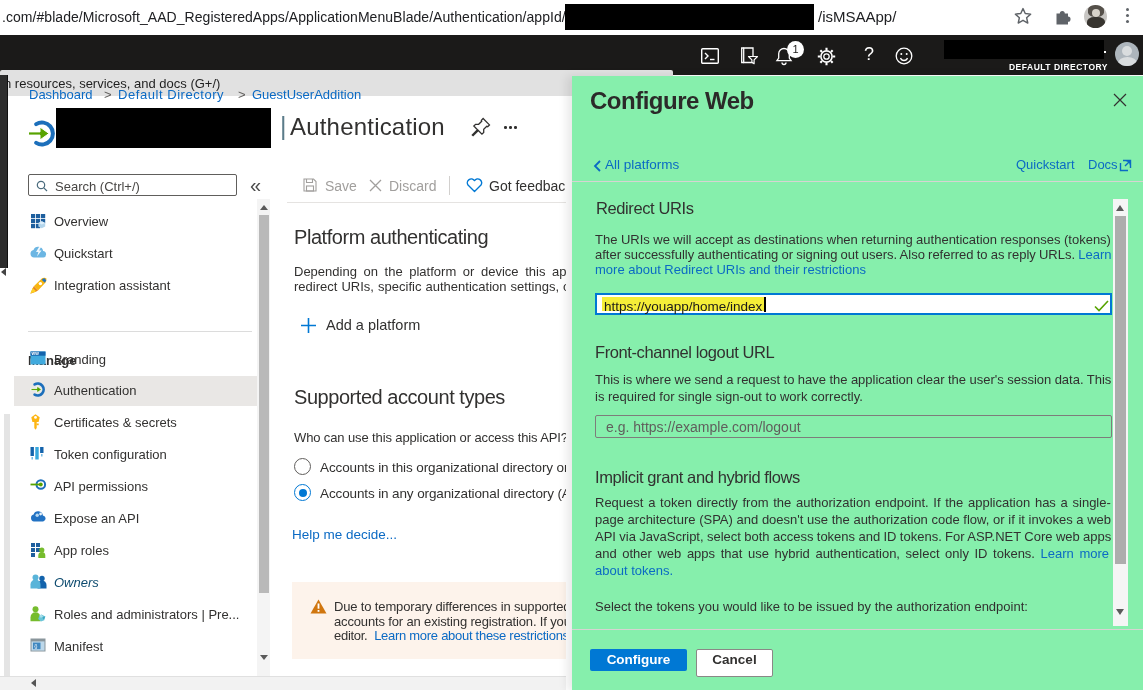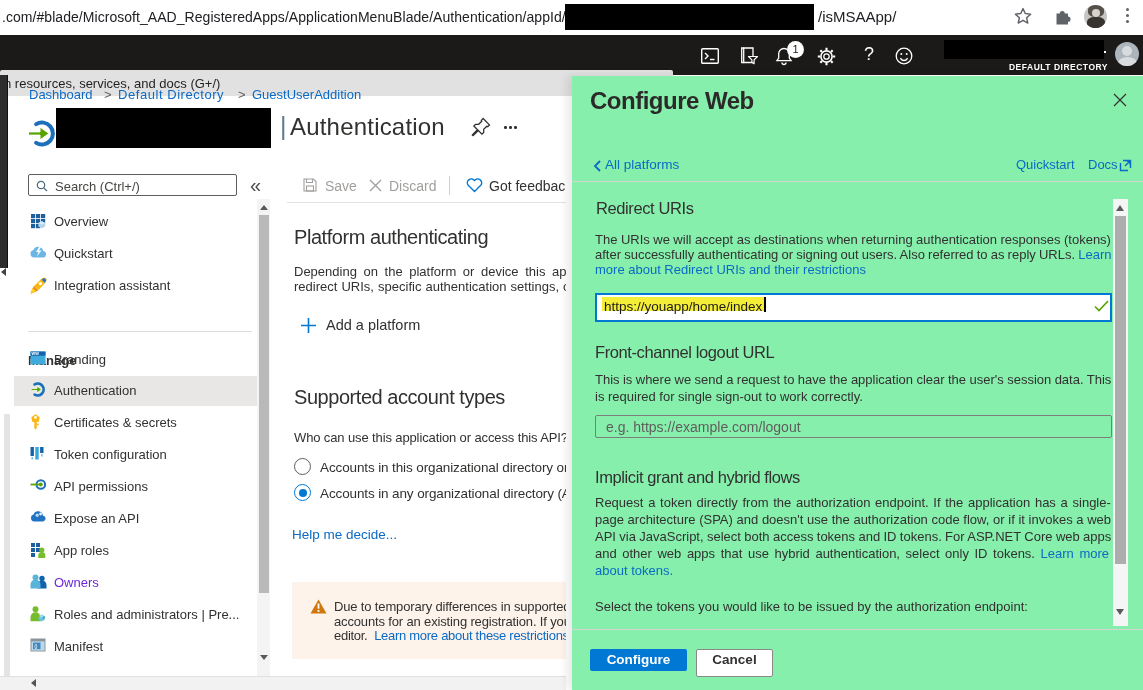--- a/index.html
+++ b/index.html
@@ -230,21 +230,21 @@
       </div>
       <div class="abs" style="left:54px;top:467.5px;font-size:13px;color:#323130;white-space:nowrap;">App roles</div>
       <div class="abs" style="left:30px;top:499px;">
         <svg width="17" height="15" viewBox="0 0 17 15">
           <circle cx="12" cy="4.5" r="2.7" fill="#1363ac"></circle>
           <path d="M7.5 14.5 v-3.6 a4.3 4.3 0 0 1 9 0 v3.6 Z" fill="#1363ac"></path>
           <circle cx="5.5" cy="3.6" r="3" fill="#59b4d9"></circle>
           <path d="M0.5 14.5 v-4 a4.8 4.8 0 0 1 10 0 v4 Z" fill="#59b4d9"></path>
         </svg>
       </div>
-      <div class="abs" style="left:54px;top:499.5px;font-size:13px;color:#6d28d9;white-space:nowrap;">Owners</div>
+      <div class="abs" style="left:54px;top:499.5px;font-size:13px;color:#0c4a6e;white-space:nowrap;font-style:italic;">Owners</div>
       <div class="abs" style="left:30px;top:531px;">
         <svg width="16" height="16" viewBox="0 0 16 16">
           <circle cx="5.5" cy="3.3" r="3" fill="#76bc2d"></circle>
           <path d="M0.5 15.3 v-4.1 a5 5 0 0 1 10 0 v4.1 Z" fill="#76bc2d"></path>
           <path d="M11.5 8.5 l3.8 2 -1 3.8 -3.3 1.2 -2.8 -2.4 1.2 -3.6 Z" fill="#6ac5d8"></path>
           <path d="M11.5 8.5 l-2.1 1 1.2 2.3 2.5 -0.8 Z" fill="#aadfeb"></path>
           <path d="M15.3 10.5 l-2.7 0.5 0.5 2.5 1.2 -0.7 Z" fill="#3da7c2"></path>
         </svg>
       </div>
       <div class="abs" style="left:54px;top:531.5px;font-size:13px;color:#323130;white-space:nowrap;">Roles and administrators | Pre...</div>
@@ -333,21 +333,21 @@
   <div class="abs" style="left:544px;top:129px;width:0;height:0;border-left:4.5px solid transparent;border-right:4.5px solid transparent;border-bottom:6px solid #5a5a5a;"></div>
   <div class="abs" style="left:543px;top:140px;width:11px;height:348px;background:#adadad;"></div>
   <div class="abs" style="left:544px;top:533px;width:0;height:0;border-left:4.5px solid transparent;border-right:4.5px solid transparent;border-top:6px solid #5a5a5a;"></div>
 
   <div class="abs" style="left:24px;top:123px;font-size:16.5px;color:#323130;letter-spacing:-0.4px;">Redirect URIs</div>
   <div class="abs" style="left:23px;top:156px;font-size:13px;line-height:15px;color:#323130;white-space:nowrap;">
     <div style="word-spacing:-0.13px;">The URIs we will accept as destinations when returning authentication responses (tokens)</div>
     <div style="word-spacing:-0.46px;">after successfully authenticating or signing out users. Also referred to as reply URLs. <span class="lnk">Learn</span></div>
     <div class="lnk">more about Redirect URIs and their restrictions</div>
   </div>
-  <div class="abs" style="left:23px;top:217px;width:517px;height:29px;border:2px solid #0078d4;background:#fff;">
+  <div class="abs" style="left:23px;top:217px;width:517px;height:22px;border:2px solid #0078d4;background:#fff;">
     <div class="abs" style="left:5px;top:2px;height:14px;background:#f5ee38;">
       <span style="font-size:13.5px;color:#1b1a19;padding:0 2px;white-space:nowrap;position:relative;top:0px;">https://youapp/home/index</span>
     </div>
     <div class="abs" style="left:167px;top:2px;width:1.5px;height:15px;background:#000;"></div>
     <svg class="abs" style="left:497px;top:5px;" width="15" height="12" viewBox="0 0 15 12">
       <path d="M1 6.5 L5 10.5 L14 1" fill="none" stroke="#57a300" stroke-width="1.6"></path>
     </svg>
   </div>
 
   <div class="abs" style="left:23px;top:267px;font-size:16.5px;color:#323130;letter-spacing:-0.4px;">Front-channel logout URL</div>

